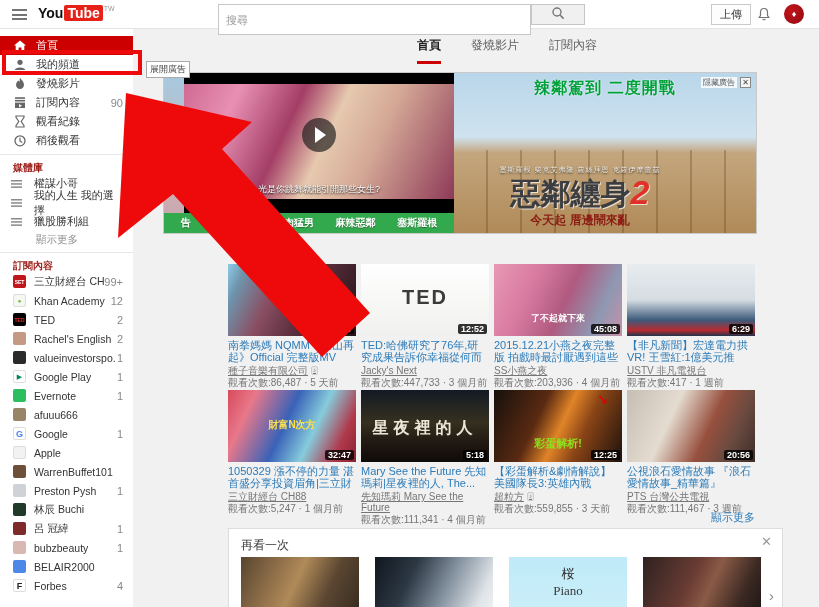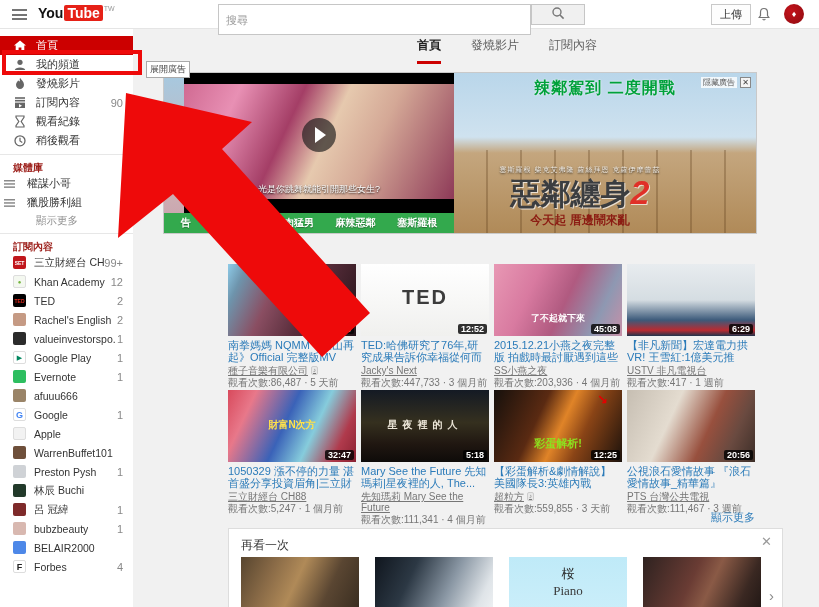--- a/index.html
+++ b/index.html
@@ -33,21 +33,21 @@
   .tab.active { color:#222; font-weight:bold; border-bottom:3px solid #cc0000; }
 
   
   .sidebar { position:absolute; left:0; top:29px; width:133px; bottom:0; background:#fff; z-index:4; padding-top:7px; }
   .nav-item { height:19px; display:flex; align-items:center; padding:0 10px 0 13px; font-size:11px; color:#333; cursor:pointer; }
   .nav-item .nicon { width:14px; height:14px; margin-right:9px; flex:0 0 14px; display:inline-flex; align-items:center; }
   .nav-item.active { background:#cc0000; color:#fff; }
   .count { margin-left:auto; font-size:11px; color:#888; }
   .sep { border-top:1px solid #e7e7e7; margin:4px 0 3px 0; }
   .section-header { padding:3px 13px 2px 13px; font-size:10px; font-weight:bold; color:#9c1f1a; height:16px; }
-  .pl-item { height:19px; display:flex; align-items:center; padding:0 10px 0 4px; font-size:11px; color:#333; cursor:pointer; }
+  .pl-item { height:19px; display:flex; align-items:center; padding:0 10px 0 11px; font-size:11px; color:#333; cursor:pointer; }
   .pl-item .nicon { width:14px; margin-right:9px; display:inline-flex; }
   .show-more { padding:2px 0 2px 36px; font-size:10.5px; color:#909090; height:17px; cursor:pointer; }
   .sub-item { height:19px; display:flex; align-items:center; padding:0 10px 0 13px; cursor:pointer; }
   .sub-avatar { width:13px; height:13px; border-radius:2px; margin-right:8px; flex:0 0 13px; background:#bbb;
                 color:#fff; font-size:5px; font-weight:bold; display:flex; align-items:center; justify-content:center;
                 border:1px solid transparent; overflow:hidden; }
   .sub-name { font-size:10.5px; color:#333; white-space:nowrap; overflow:hidden; max-width:82px; }
 
   
   .ad-expand { position:absolute; left:146px; top:61px; z-index:3; background:#fff; border:1px solid #aaa;
@@ -222,20 +222,30 @@
           <span class="nicon">
             <svg width="12" height="10" viewBox="0 0 12 10">
               <rect x="0" y="1" width="11" height="1.5" fill="#8a8a8a"></rect>
               <rect x="0" y="4.2" width="11" height="1.5" fill="#8a8a8a"></rect>
               <rect x="0" y="7.4" width="11" height="1.5" fill="#8a8a8a"></rect>
             </svg>
           </span>
           <span>權謀小哥</span>
         </div>
 
+        <div class="pl-item">
+          <span class="nicon">
+            <svg width="12" height="10" viewBox="0 0 12 10">
+              <rect x="0" y="1" width="11" height="1.5" fill="#8a8a8a"></rect>
+              <rect x="0" y="4.2" width="11" height="1.5" fill="#8a8a8a"></rect>
+              <rect x="0" y="7.4" width="11" height="1.5" fill="#8a8a8a"></rect>
+            </svg>
+          </span>
+          <span>我的人生 我的選擇</span>
+        </div>
 
         <div class="pl-item">
           <span class="nicon">
             <svg width="12" height="10" viewBox="0 0 12 10">
               <rect x="0" y="1" width="11" height="1.5" fill="#8a8a8a"></rect>
               <rect x="0" y="4.2" width="11" height="1.5" fill="#8a8a8a"></rect>
               <rect x="0" y="7.4" width="11" height="1.5" fill="#8a8a8a"></rect>
             </svg>
           </span>
           <span>獵股勝利組</span>
@@ -452,21 +462,21 @@
         <div class="vtitle">1050329 漲不停的力量 湛首盛分享投資眉角|三立財經台...</div>
         <div class="vchan">
           <span>三立財經台 CH88</span>
 
         </div>
         <div class="vviews">觀看次數:5,247 · 1 個月前</div>
       </div>
 
       <div class="vcard">
         <div class="thumb" style="background: linear-gradient(rgb(20, 26, 36) 0%, rgb(53, 48, 31) 45%, rgb(32, 23, 17) 75%, rgb(14, 11, 9) 100%);">
-          <span class="tlabel" style="color: rgb(236, 230, 216); font-size: 10px; top: 28px; letter-spacing: 5px;">星夜裡的人</span>
+          <span class="tlabel" style="color: rgb(236, 230, 216); font-size: 16px; top: 28px; letter-spacing: 5px;">星夜裡的人</span>
 
           <span class="dur">5:18</span>
         </div>
         <div class="vtitle">Mary See the Future 先知瑪莉|星夜裡的人, The...</div>
         <div class="vchan">
           <span>先知瑪莉 Mary See the Future</span>
 
         </div>
         <div class="vviews">觀看次數:111,341 · 4 個月前</div>
       </div>

